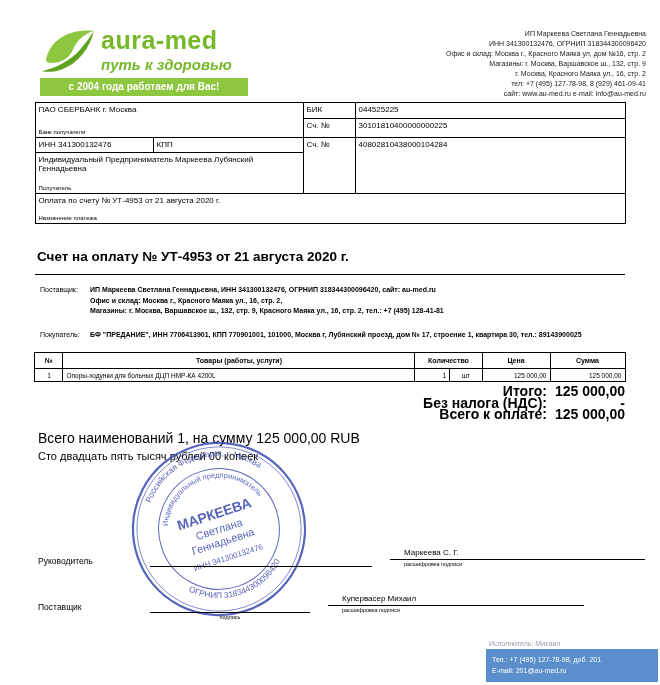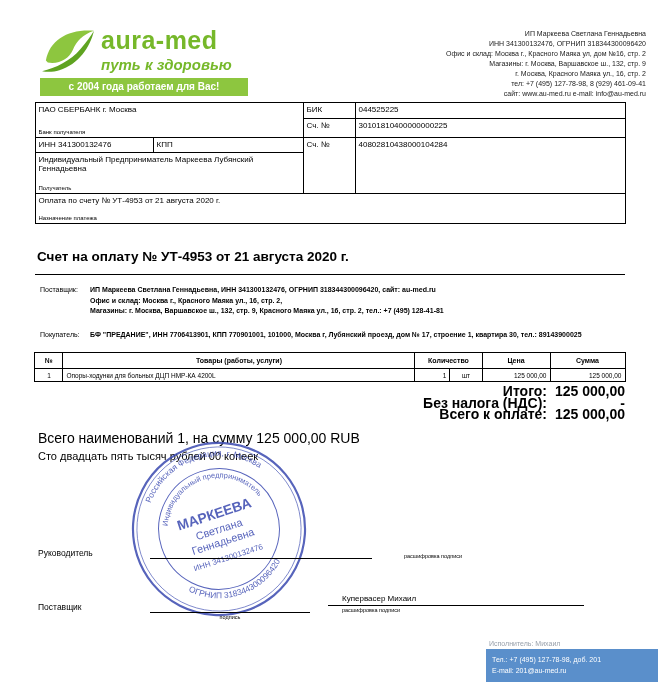--- a/index.html
+++ b/index.html
@@ -239,20 +239,21 @@
       <text x="90" y="79" text-anchor="middle" fill="#3a49b0" font-size="14" font-weight="bold">МАРКЕЕВА</text>
       <text x="90" y="94" text-anchor="middle" fill="#3a49b0" font-size="11">Светлана</text>
       <text x="90" y="107" text-anchor="middle" fill="#3a49b0" font-size="11">Геннадьевна</text>
       <text x="90" y="123" text-anchor="middle" fill="#3a49b0" font-size="8">ИНН 341300132476</text>
     </svg>
 
     <div class="sig-row row-director">
       <span class="sig-label">Руководитель</span>
       <span class="sig-line line-director"></span>
       <span class="name-block">
+        <span class="sig-name" style="display:block">Маркеева С. Г.</span>
         <span class="name-caption" style="display:block">расшифровка подписи</span>
       </span>
     </div>
 
     <div class="sig-row row-manager">
       <span class="sig-label">Поставщик</span>
       <span class="sig-line line-manager">
         <span class="line-caption">подпись</span>
       </span>
       <span class="name-block">

